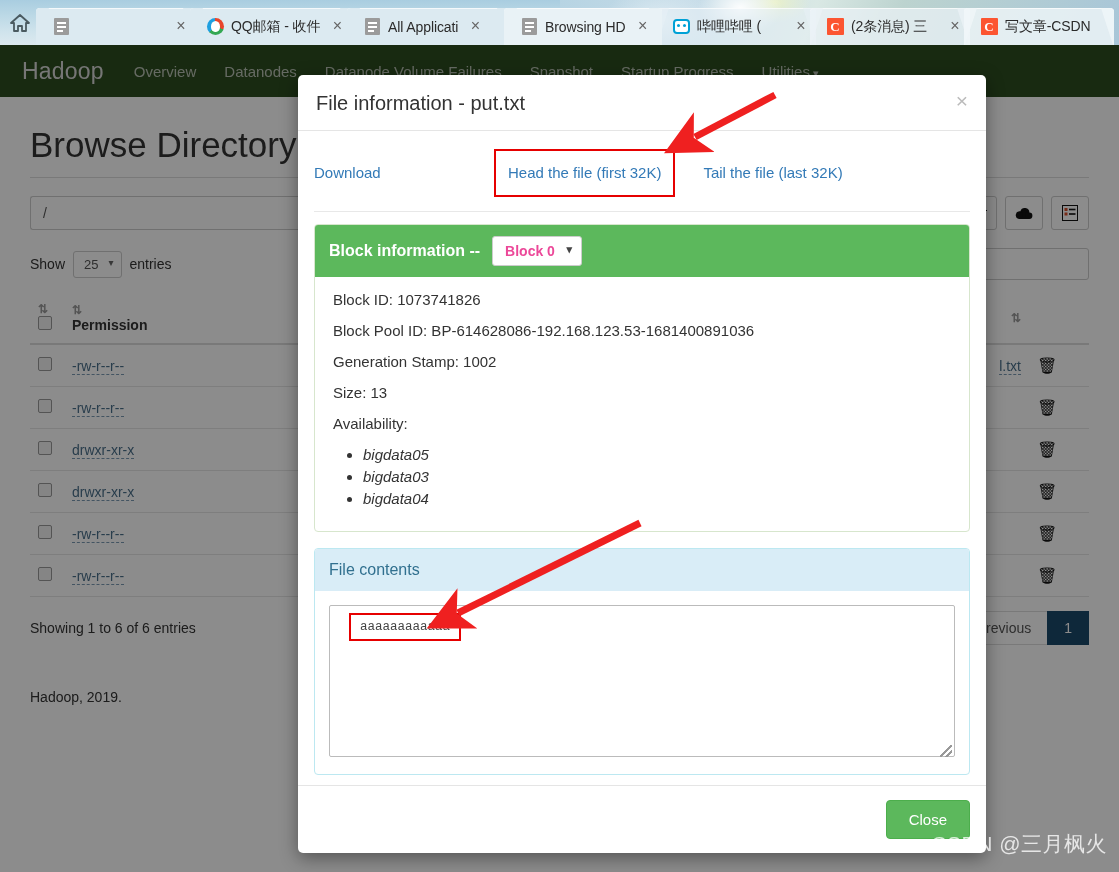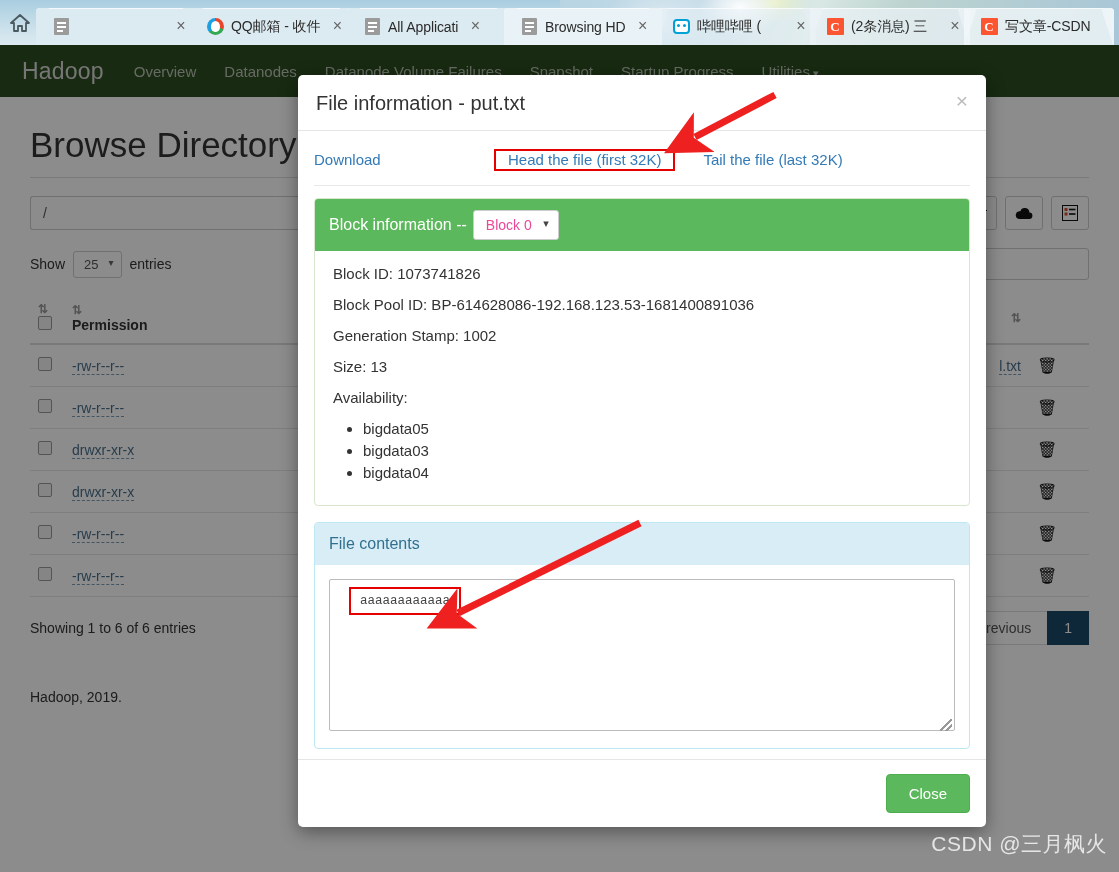--- a/index.html
+++ b/index.html
@@ -207,42 +207,43 @@
   .modal-title { font-size: 20px; color: #333; font-weight: normal; }
   .modal-x { font-size: 21px; color: #bbb; line-height: 18px; cursor: pointer; }
   .modal-body { padding: 14px 16px 10px 16px; }
   .file-links { display: flex; align-items: center; padding: 4px 0 14px 0; }
   .file-links a {
     color: #337ab7; font-size: 15px; text-decoration: none; cursor: pointer;
   }
   .fl-download { width: 180px; }
   .fl-head { flex: 0 0 auto; }
   .fl-head .boxed {
-    border: 2px solid #e60000; padding: 0 12px; display:inline-block;
+    border: 2px solid #e60000; padding: 13px 12px; display:inline-block;
   }
   .fl-tail { margin-left: 28px; }
   .links-sep { border-top: 1px solid #e8e8e8; margin: 0 0 12px 0; }
 
   .panel { border: 1px solid #d7e6cd; border-radius: 4px; margin-bottom: 16px; }
   .panel-heading-green {
     background: #5cb85c; color: #fff; padding: 11px 14px;
-    border-radius: 3px 3px 0 0; display: flex; align-items: center; 
+    border-radius: 3px 3px 0 0; display: flex; align-items: center; gap: 6px;
     font-size: 16px;
+    font-weight: bold;
   }
   .block-select {
     background: #fff; color: #ec4899; border: 1px solid #ccc; border-radius: 3px;
     padding: 6px 26px 6px 12px; font-size: 14px; position: relative;
     margin-left: 6px; cursor: pointer;
   }
   .block-select::after{
     content:"\25BE"; position:absolute; right:9px; top:6px; font-size: 11px; color:#444;
   }
   .panel-body { padding: 14px 18px 10px 18px; font-size: 15px; color: #333; }
   .panel-body p { margin: 0 0 14px 0; }
-  .panel-body ul { margin: 0 0 14px 0; padding-left: 30px; }
+  .panel-body ul { margin: 0 0 14px 0; padding-left: 30px; font-style: italic; }
   .panel-body li { margin-bottom: 5px; }
 
   .panel-blue { border: 1px solid #bce8f1; border-radius: 4px; }
   .panel-heading-blue {
     background: #d9edf7; color: #31708f; padding: 12px 14px;
     border-radius: 3px 3px 0 0; font-size: 16px;
   }
   .panel-blue .panel-body { padding: 14px; }
   .contents-area {
     width: 100%; height: 152px; border: 1px solid #bbb; border-radius: 2px;

